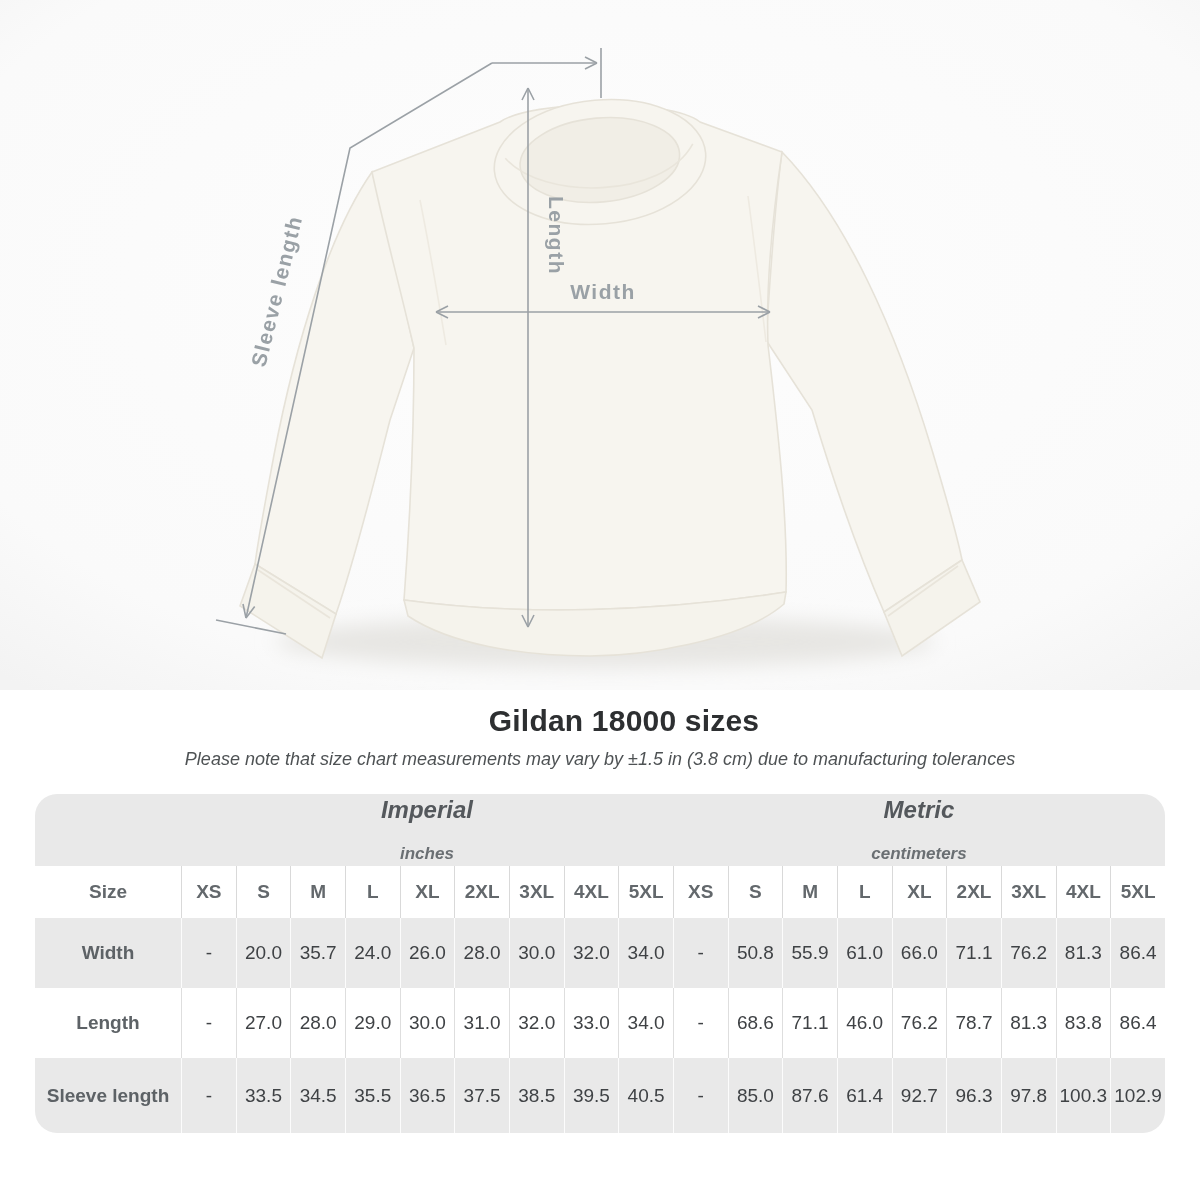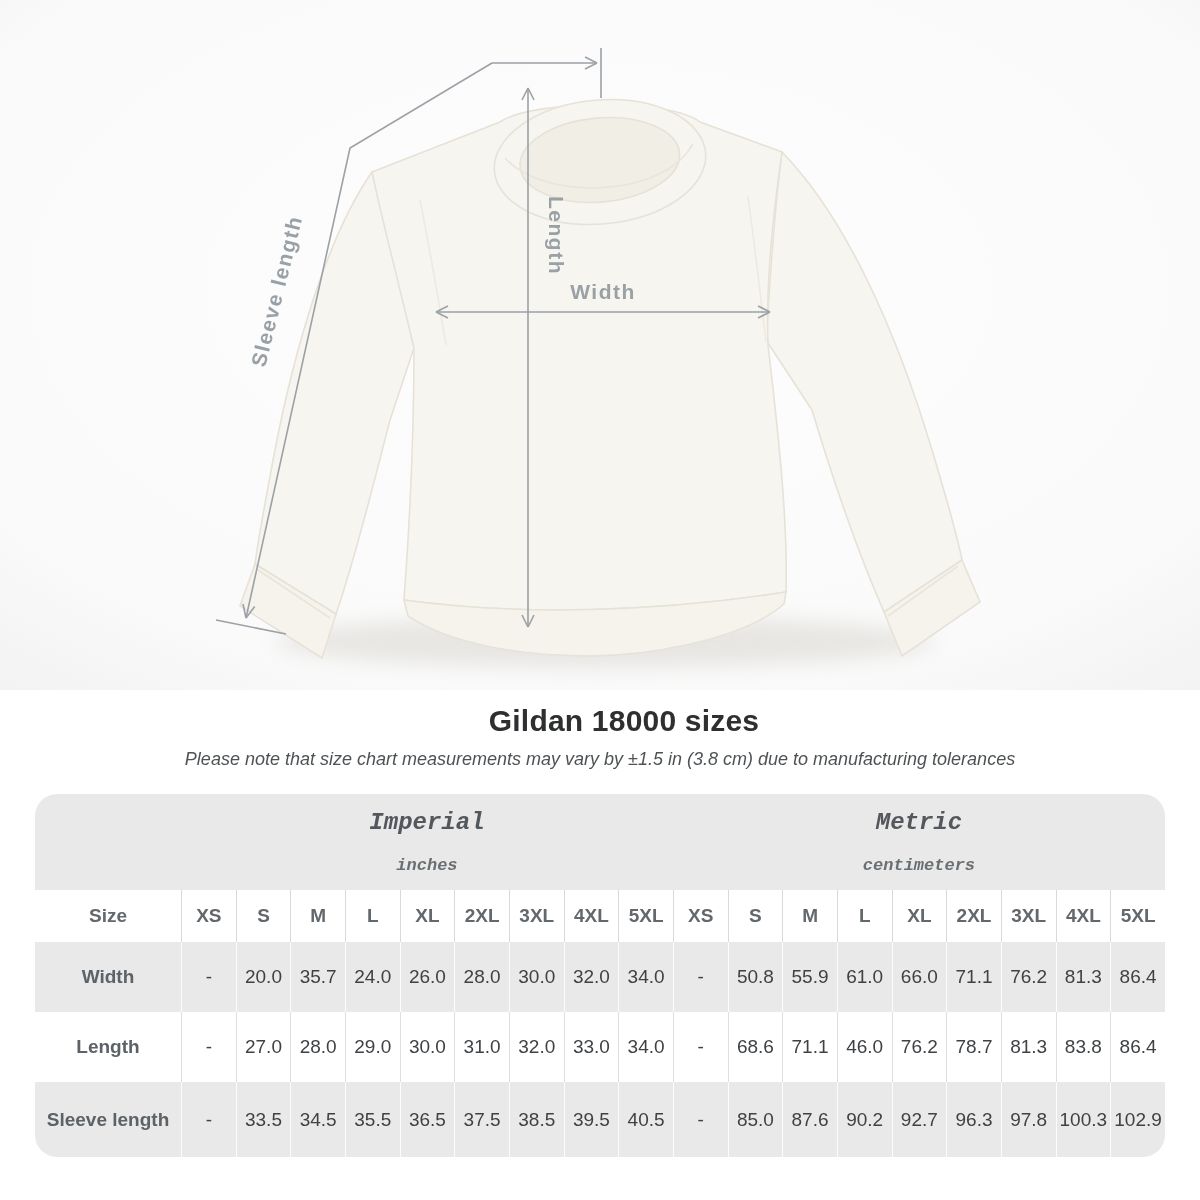--- a/index.html
+++ b/index.html
@@ -16,21 +16,21 @@
   .title-wrap{text-align:center;margin-top:14px;}
   .main-title{font-size:30px;font-weight:bold;color:#2d2f31;letter-spacing:.2px;padding-left:48px;}
   .sub-title{margin-top:11px;font-size:18px;font-style:italic;color:#4e5254;}
 
   
   .table-card{margin:24px 35px 0 35px;border-radius:22px;overflow:hidden;background:#fff;}
   table.size-chart{width:100%;table-layout:fixed;border-collapse:separate;border-spacing:0;}
   col.c-label{width:146px;}
   th,td{padding:0;text-align:center;vertical-align:middle;}
 
-  tr.unit-row th{background:#e9e9e9;height:96px;border:none;font-family:Liberation Mono, monospace;}
+  tr.unit-row th{background:#e9e9e9;height:72px;border:none;}
   .unit-name{font-size:24px;font-weight:bold;font-style:italic;color:#54585c;}
   .unit-sub{margin-top:20px;font-size:17px;font-style:italic;color:#6a6f73;}
 
   tr.sizes-row th{background:#ffffff;height:52px;font-size:19px;font-weight:bold;color:#63686c;}
   tr.sizes-row th + th{border-left:1px solid #d9d9d9;}
 
   tr.meas-row td{height:70px;font-size:19px;color:#3f4245;}
   tr.meas-row td.rowlabel{font-weight:bold;color:#5d6266;}
   tr.meas-row.last td{height:75px;}
   tr.row-white td{background:#ffffff;}
@@ -218,21 +218,21 @@
             <td>34.5</td>
             <td>35.5</td>
             <td>36.5</td>
             <td>37.5</td>
             <td>38.5</td>
             <td>39.5</td>
             <td>40.5</td>
             <td>-</td>
             <td>85.0</td>
             <td>87.6</td>
-            <td>90.2</td>
+            <td>61.4</td>
             <td>92.7</td>
             <td>96.3</td>
             <td>97.8</td>
             <td>100.3</td>
             <td>102.9</td>
           </tr>
         </tbody>
     </table>
   </div>
 

